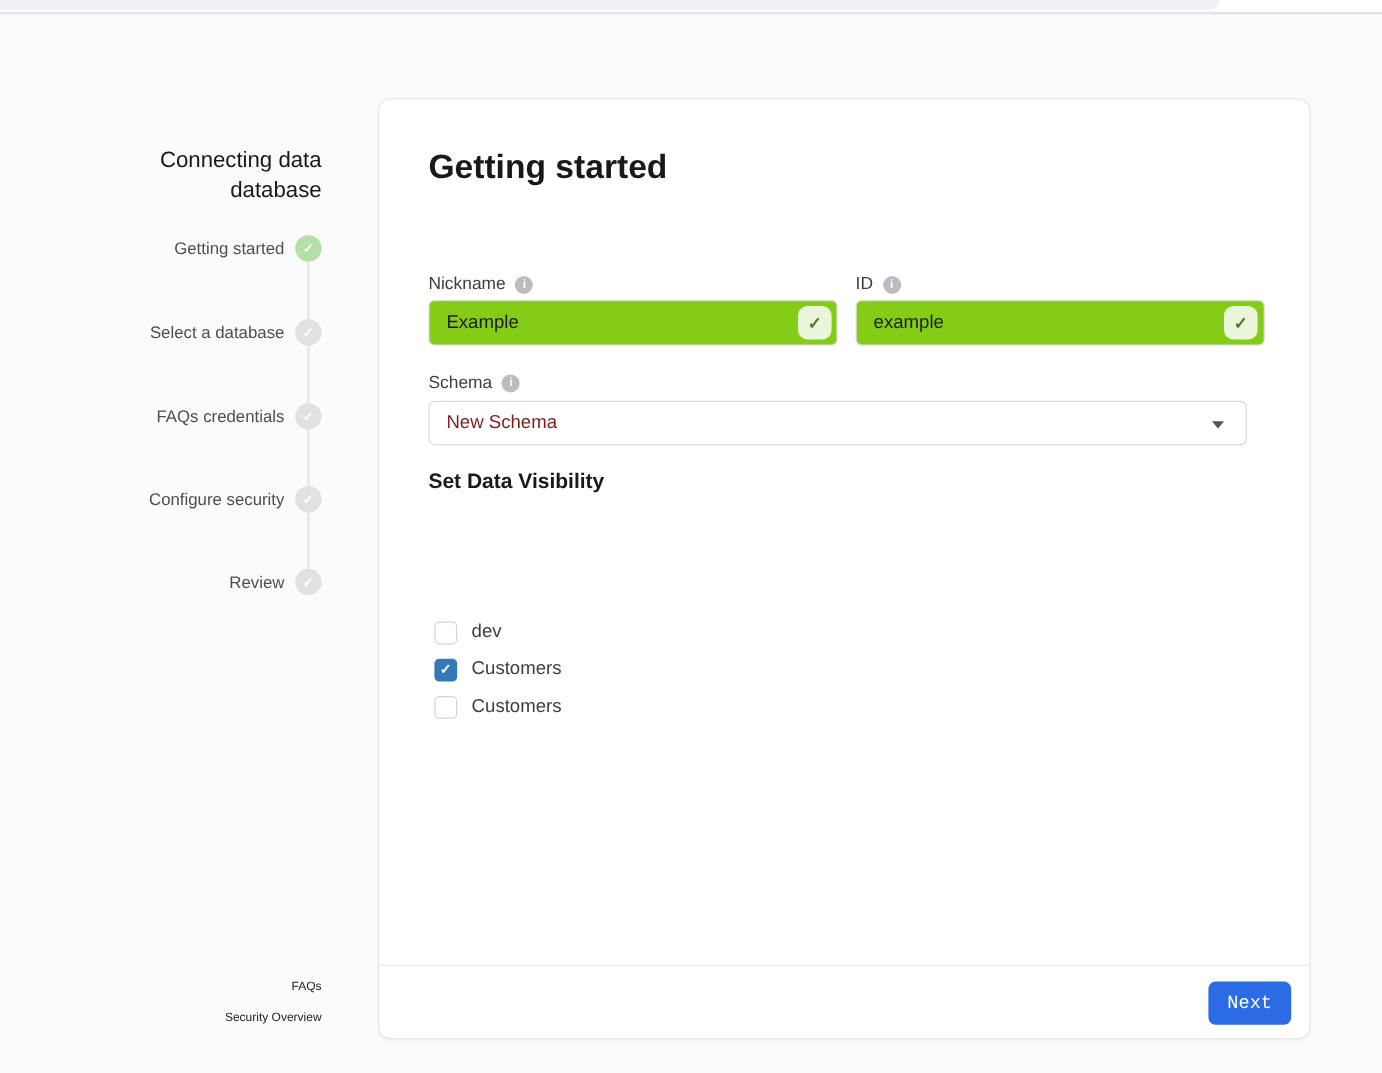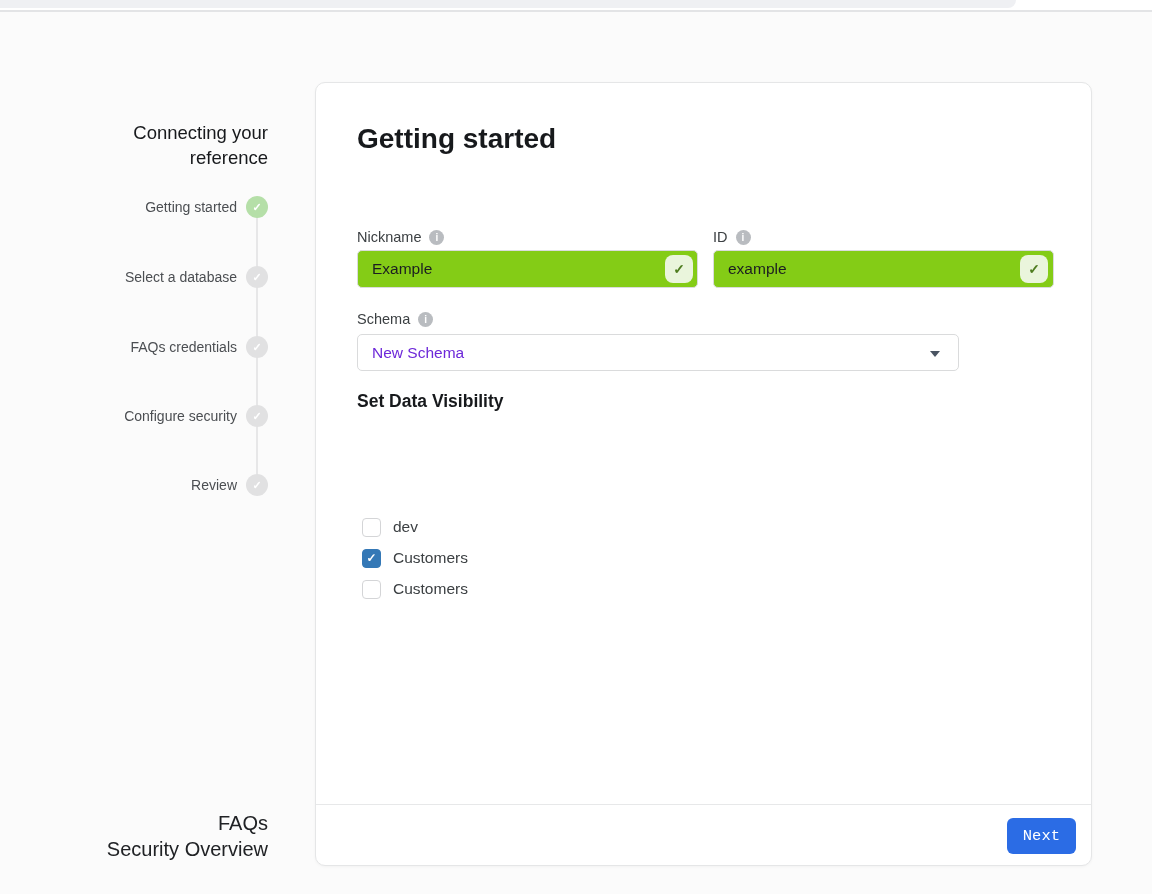--- a/index.html
+++ b/index.html
@@ -29,21 +29,21 @@
     font-size:14px; color:#4b4e52; white-space:nowrap;
   }
   .step-circle {
     position:absolute; right:0; top:0; width:22px; height:22px; border-radius:50%;
     background:#e1e1e2; color:#ffffff; display:flex; align-items:center; justify-content:center;
     font-size:11px; font-weight:bold;
   }
   .step.complete .step-circle { background:#b5dfa8; }
   .sidebar-links {
     position:absolute; top:810px; left:30px; width:238px;
-    text-align:right; font-size:20px; line-height:26px; color:#202225;
+    text-align:right; font-size:10px; line-height:26px; color:#202225;
   }
   .sidebar-link { cursor:pointer; }
 
   
   .card {
     position:absolute; left:315px; top:82px; width:777px; height:784px;
     background:#ffffff; border:1px solid #e5e6e7; border-radius:10px;
     box-shadow:0 1px 3px rgba(0,0,0,0.04);
   }
   .card-title { position:absolute; left:41px; top:40px; font-size:28px; font-weight:600; color:#17191c; }
@@ -68,23 +68,23 @@
   .valid-badge {
     position:absolute; top:172px; width:28px; height:28px; border-radius:8px;
     background:#eaf5dc; color:#4e7c1f; display:flex; align-items:center; justify-content:center;
     font-size:14px; font-weight:bold;
   }
   .badge-nickname { left:349px; }
   .badge-id       { left:704px; }
 
   .schema-label { top:228px;align-items:center; }
   .select {
-    position:absolute; left:41px; top:251px; width:602px; height:37px;
+    position:absolute; left:41px; top:251px; width:682px; height:37px;
     border:1px solid #dadbdc; border-radius:5px; background:#fff;
-    display:flex; align-items:center; padding:0 14px; font-size:15.5px; color:#6d28d9;
+    display:flex; align-items:center; padding:0 14px; font-size:15.5px; color:#7f1d1d;
     cursor:pointer;
   }
   .select-caret {
     position:absolute; right:18px; top:16px; width:0; height:0;
     border-left:5.5px solid transparent; border-right:5.5px solid transparent;
     border-top:6.5px solid #4a5462;
   }
 
   .section-heading { position:absolute; left:41px; top:308px; font-size:17.5px; font-weight:600; color:#17191c; }
   .section-desc {
@@ -109,21 +109,21 @@
     font-family:Liberation Mono, monospace; font-size:15.5px; cursor:pointer;
   }
 </style>
 </head>
 <body>
 
 <div class="top-white"></div>
 <div class="top-chrome"></div>
 <div class="top-divider"></div>
 
-<div class="sidebar-title">Connecting your reference</div>
+<div class="sidebar-title">Connecting data database</div>
 
 <div class="stepper-line"></div>
 
 <div class="step complete" style="top:196px">
   <span class="step-label">Getting started</span>
   <span class="step-circle">✓</span>
 </div>
 <div class="step" style="top:266px">
   <span class="step-label">Select a database</span>
   <span class="step-circle">✓</span>

